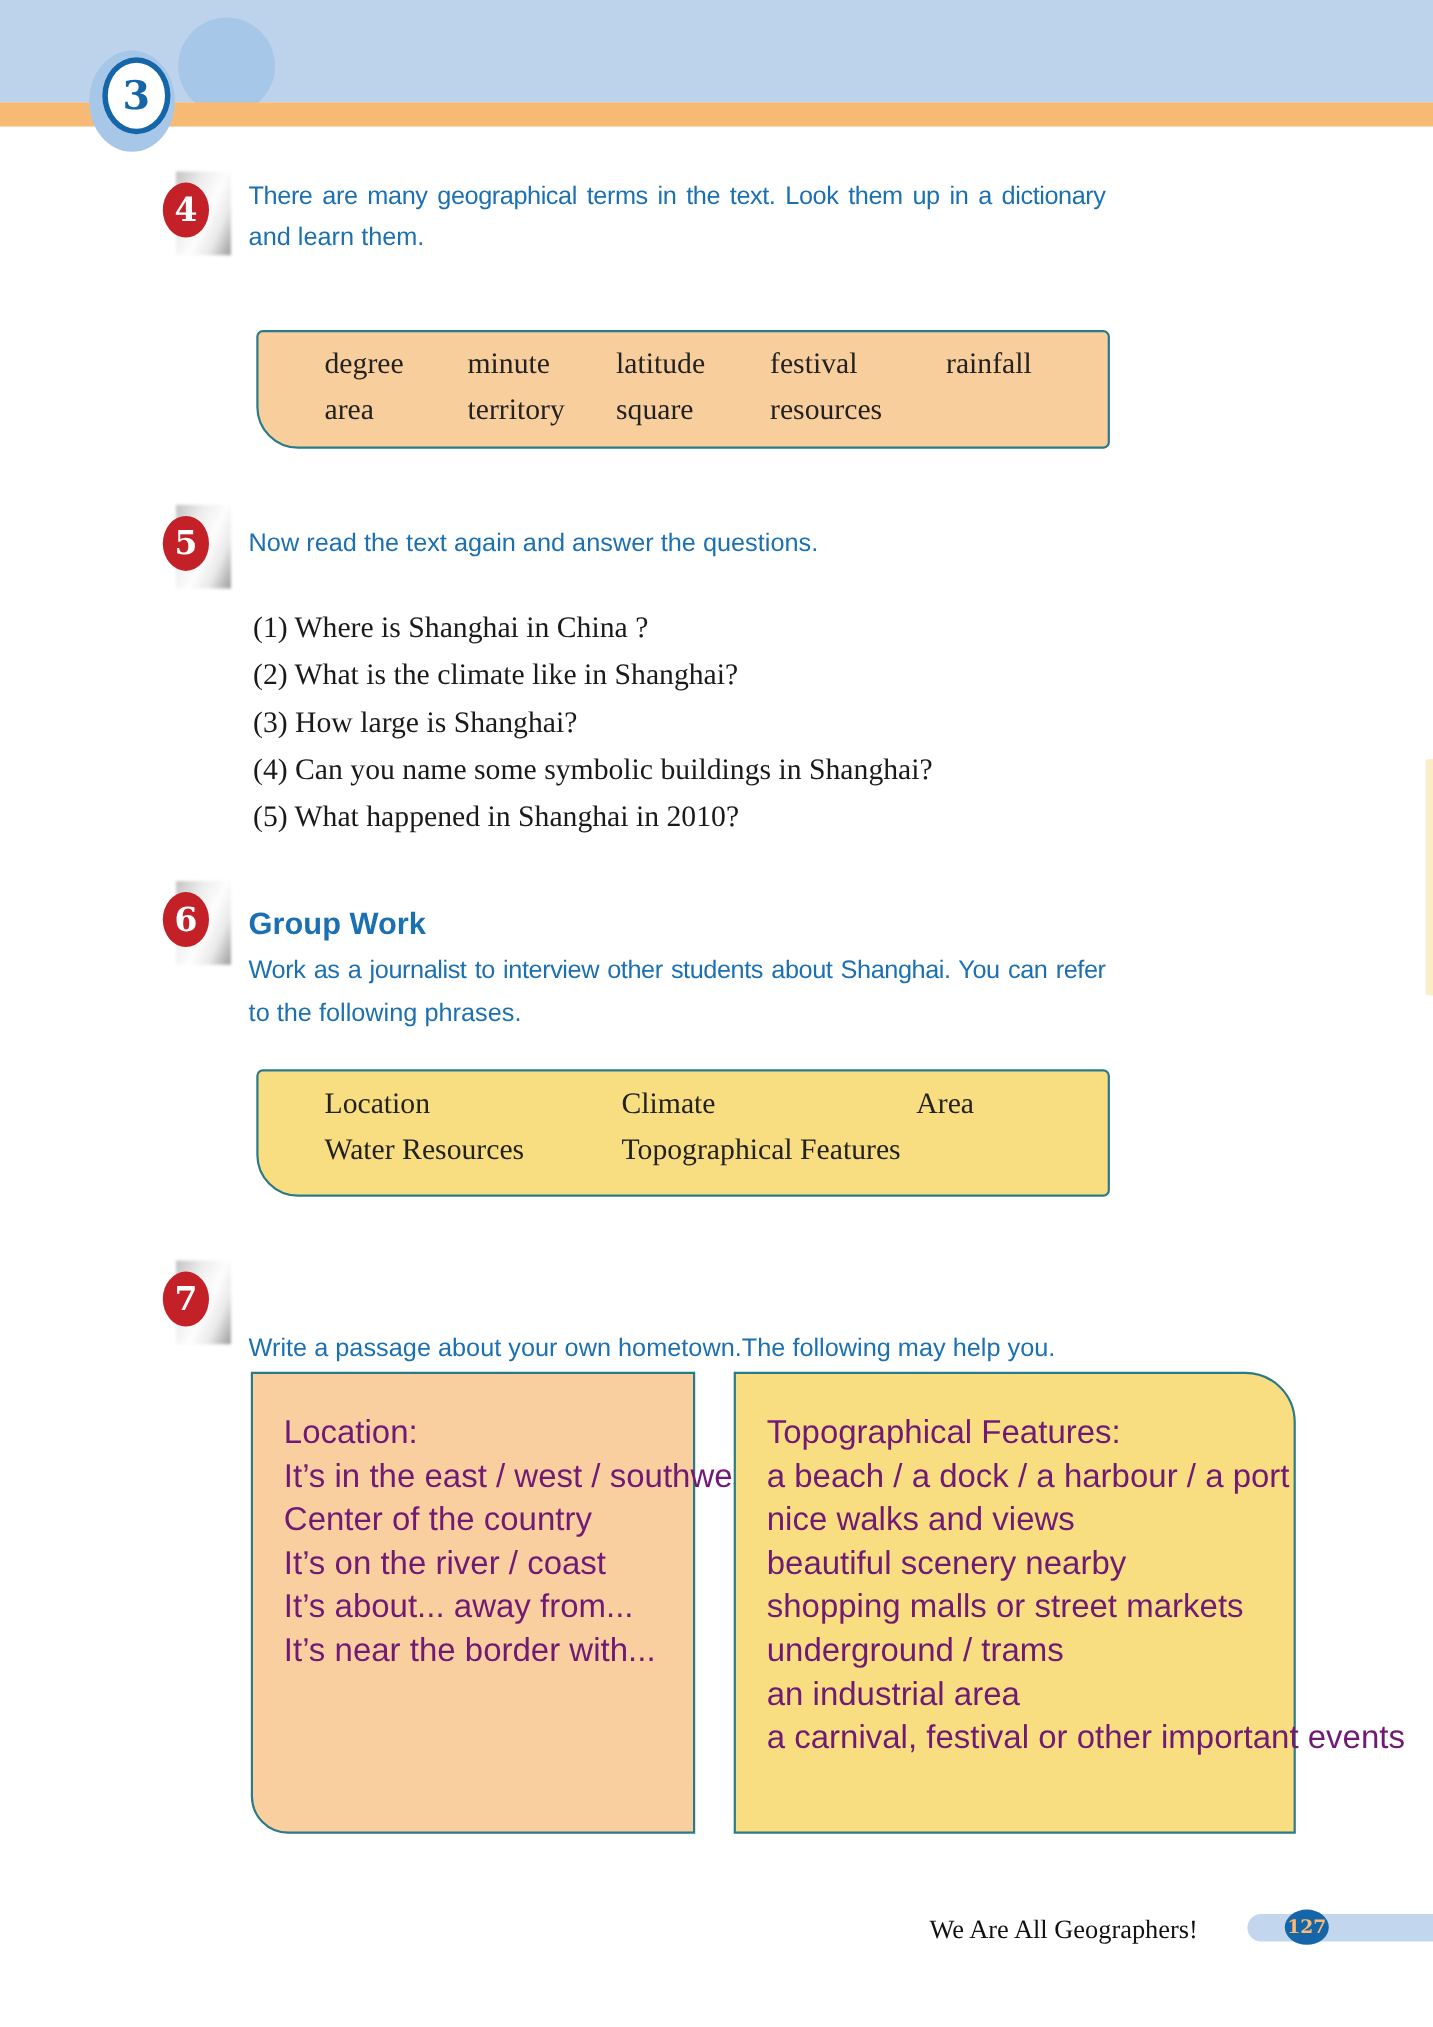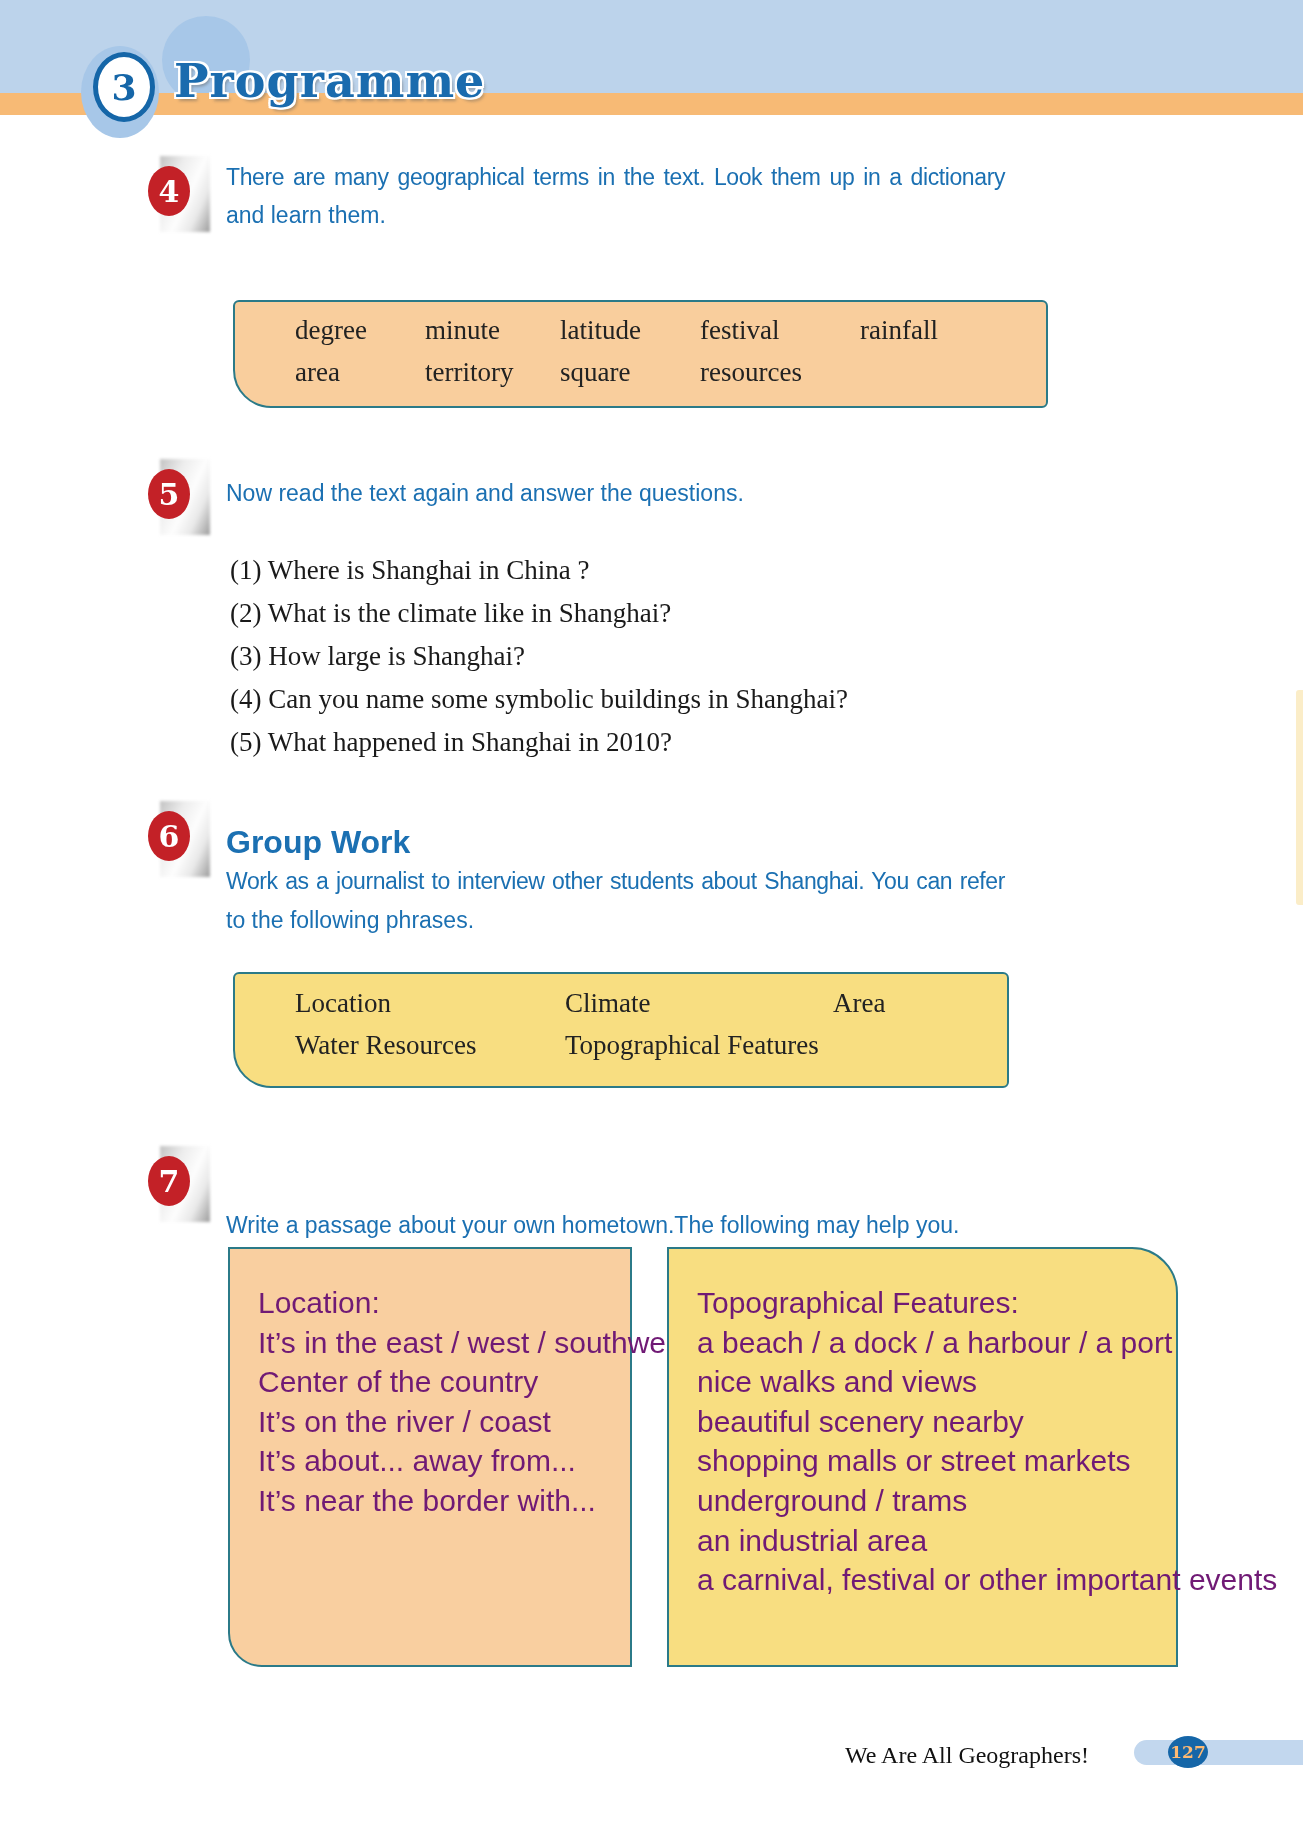--- a/index.html
+++ b/index.html
@@ -28,25 +28,25 @@
        background:linear-gradient(115deg,#c2c2c2 0%,#ededed 30%,#fdfdfd 55%,#e9e9e9 75%,#9c9c9c 100%);
        filter:blur(1.6px);}
   .badge-num{position:absolute;left:0;top:12px;width:42px;height:50px;border-radius:50%;
        background:#c32127;color:#ffffff;display:flex;align-items:center;justify-content:center;
        font:bold 30px "DejaVu Serif",serif;}
 
   
   .blue-ins{color:#1b70b2;font-size:23px;white-space:nowrap;}
   .blue-block{color:#1b70b2;font-size:23px;}
   .just{width:779px;text-align:justify;text-align-last:justify;letter-spacing:-0.4px;word-spacing:-2px;white-space:nowrap;}
-  .groupwork{color:#1b70b2;font-size:32px;font-weight:bold;white-space:nowrap;text-align:right;}
+  .groupwork{color:#1b70b2;font-size:28px;font-weight:bold;white-space:nowrap;text-align:right;}
 
   
   .word-box{left:233px;top:300px;width:772px;height:104px;background:#f9ce9d;
-            border:2px solid #2b7a88;border-radius:6px 6px 6px 38px;padding-left:39px;}
+            border:2px solid #2b7a88;border-radius:6px 6px 6px 38px;}
   .phrase-box{left:233px;top:972px;width:772px;height:112px;background:#f8de81;
             border:2px solid #2b7a88;border-radius:6px 6px 6px 38px;}
   .wrow{position:absolute;left:0;width:100%;height:34px;}
   .wrow span{position:absolute;font-family:"Liberation Serif",serif;font-size:27px;color:#222;white-space:nowrap;}
 
   .hint-box-left{left:228px;top:1247px;width:400px;height:416px;background:#f9cfa0;
             border:2px solid #2b7a88;border-radius:0 0 0 34px;}
   .hint-box-right{left:667px;top:1247px;width:507px;height:416px;background:#f8de81;
             border:2px solid #2b7a88;border-radius:0 46px 0 0;}
   .hint-content{position:absolute;left:0;top:34px;padding-left:28px;width:calc(100% - 30px);
@@ -70,21 +70,20 @@
 
 <div class="page">
 
   <div class="abs band-blue"></div>
   <div class="abs circle-bg-big"></div>
   <div class="abs band-orange"></div>
   <div class="abs unit-ellipse"></div>
   <div class="abs unit-circle">
     <span>3</span>
   </div>
-  <div class="abs page-title">Programme</div>
 
   <div class="abs edge-strip"></div>
 
   <div class="abs badge" style="left:148px;top:154px;">
     <div class="badge-shadow"></div>
     <div class="badge-num">4</div>
   </div>
   <div class="abs blue-block" style="left:226px;top:158px;line-height:38px;">
     <div class="just">There are many geographical terms in the text. Look them up in a dictionary</div>
     <div>and learn them.</div>

